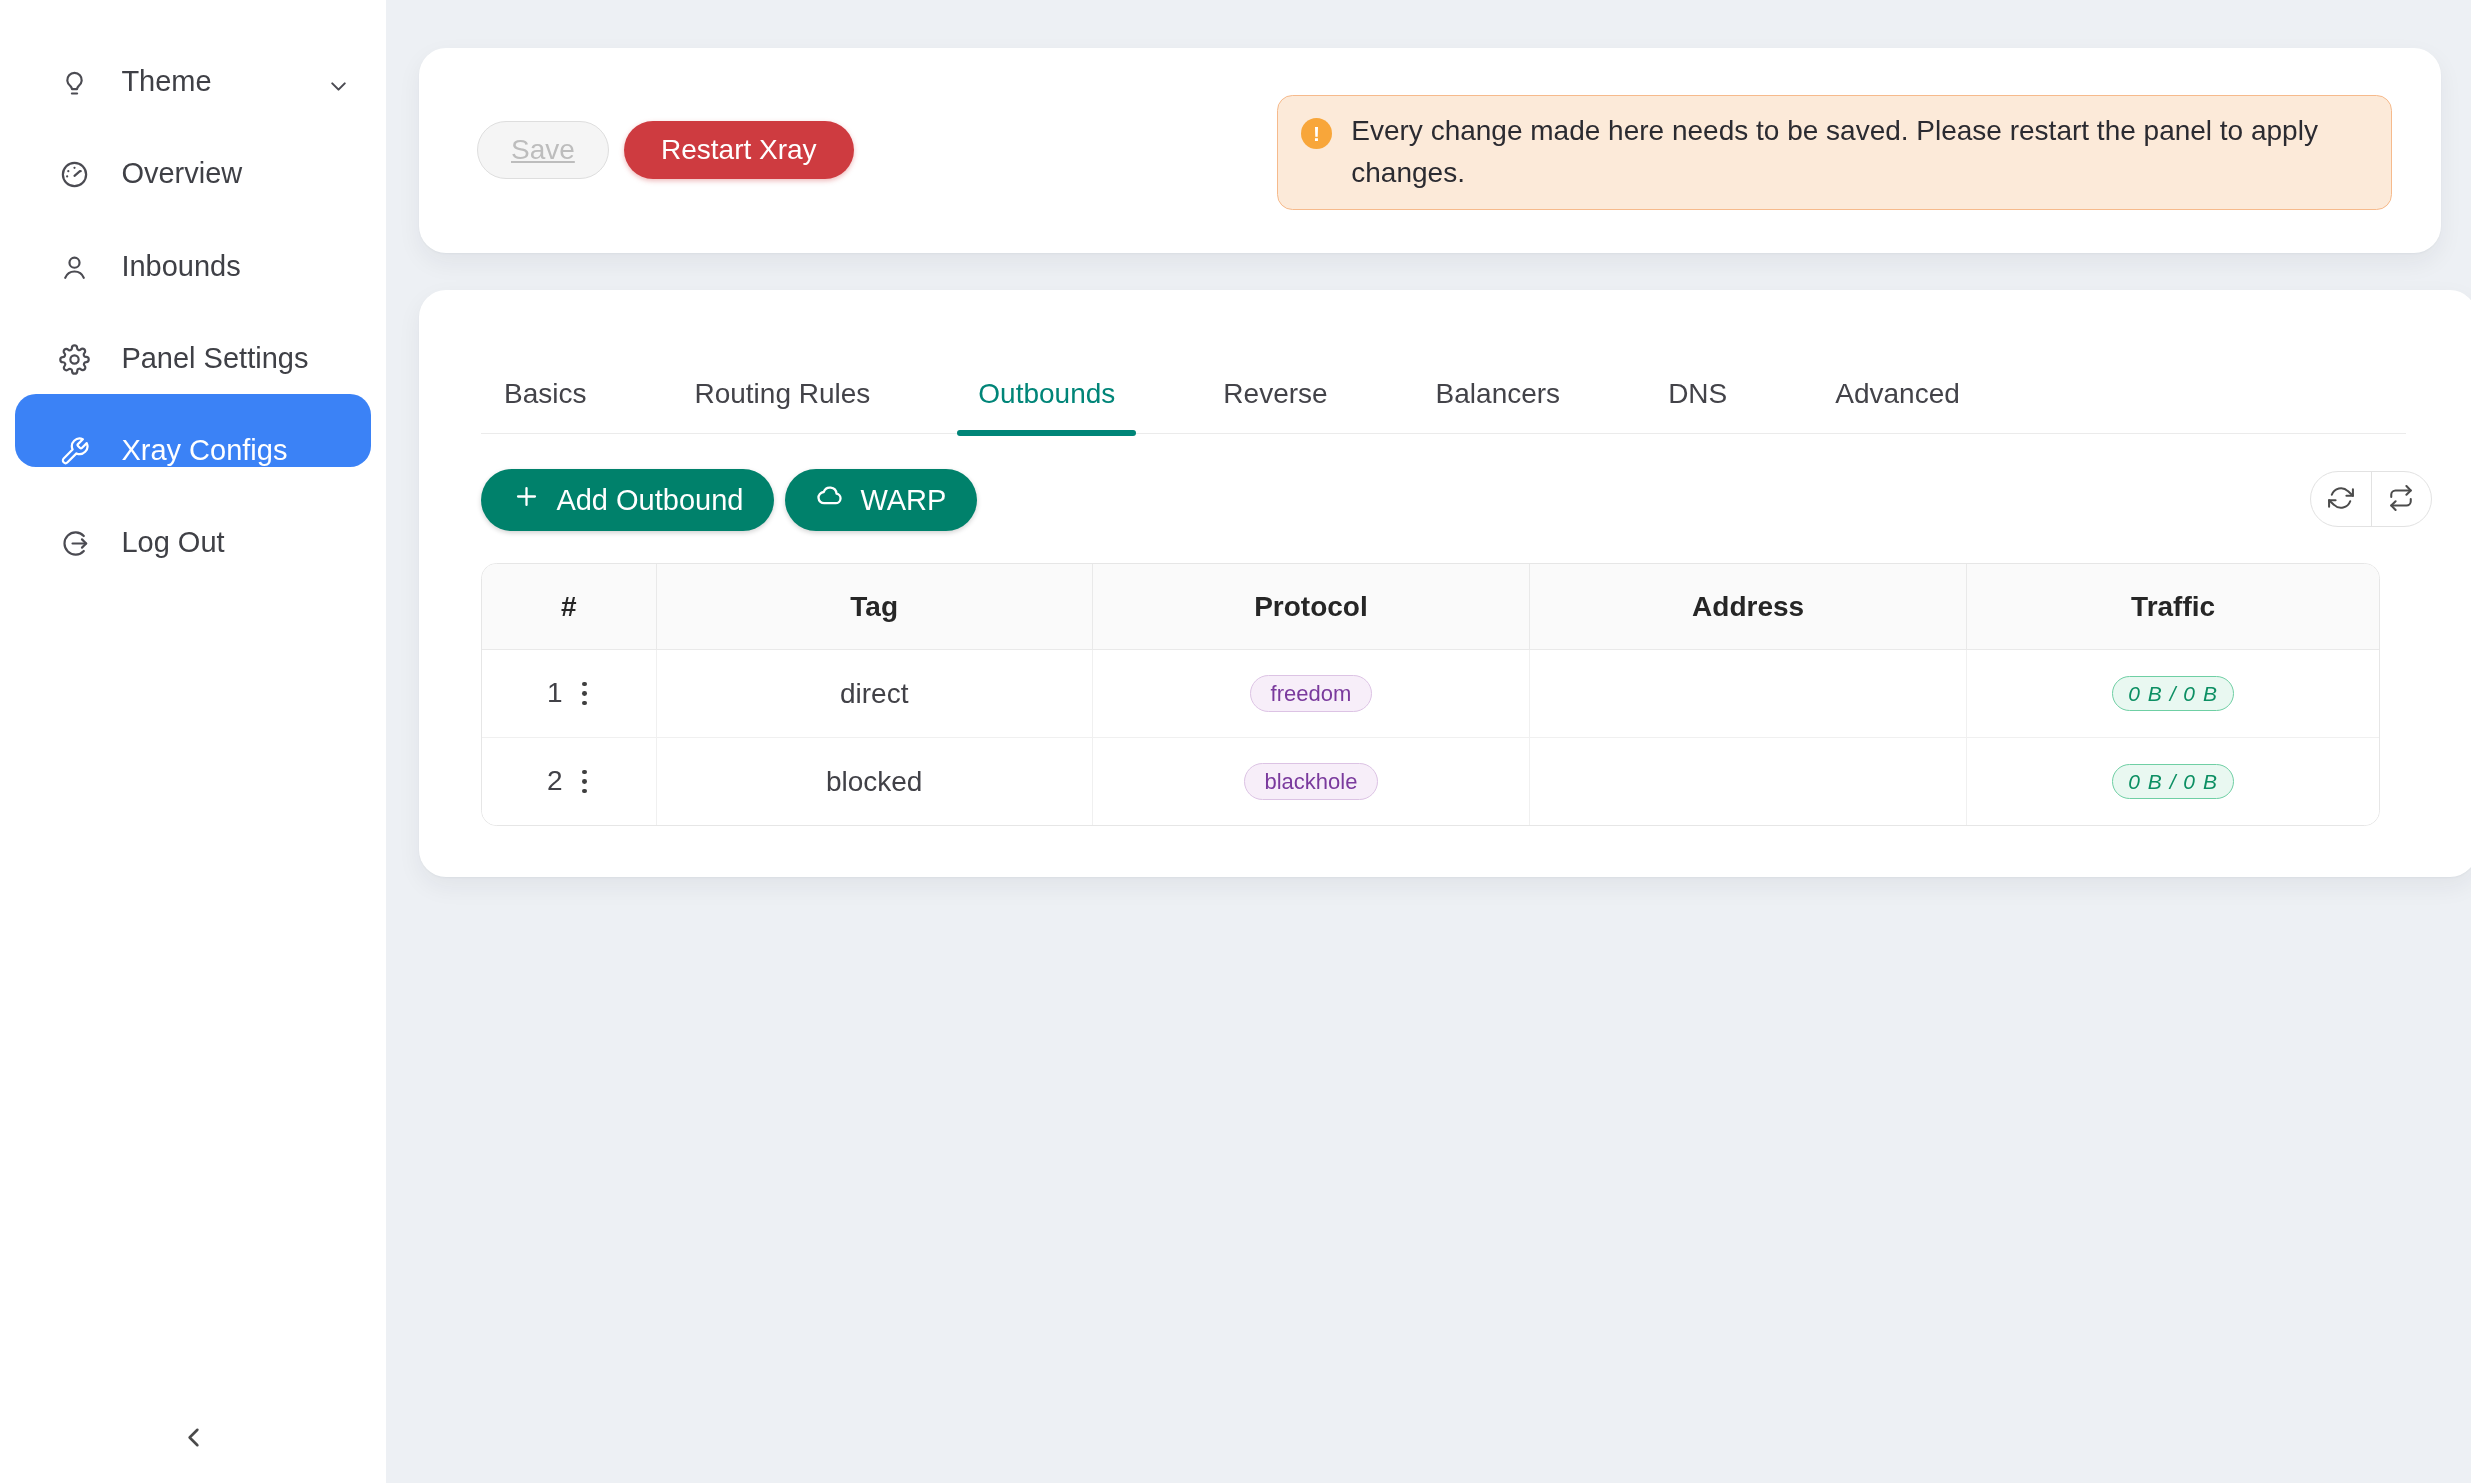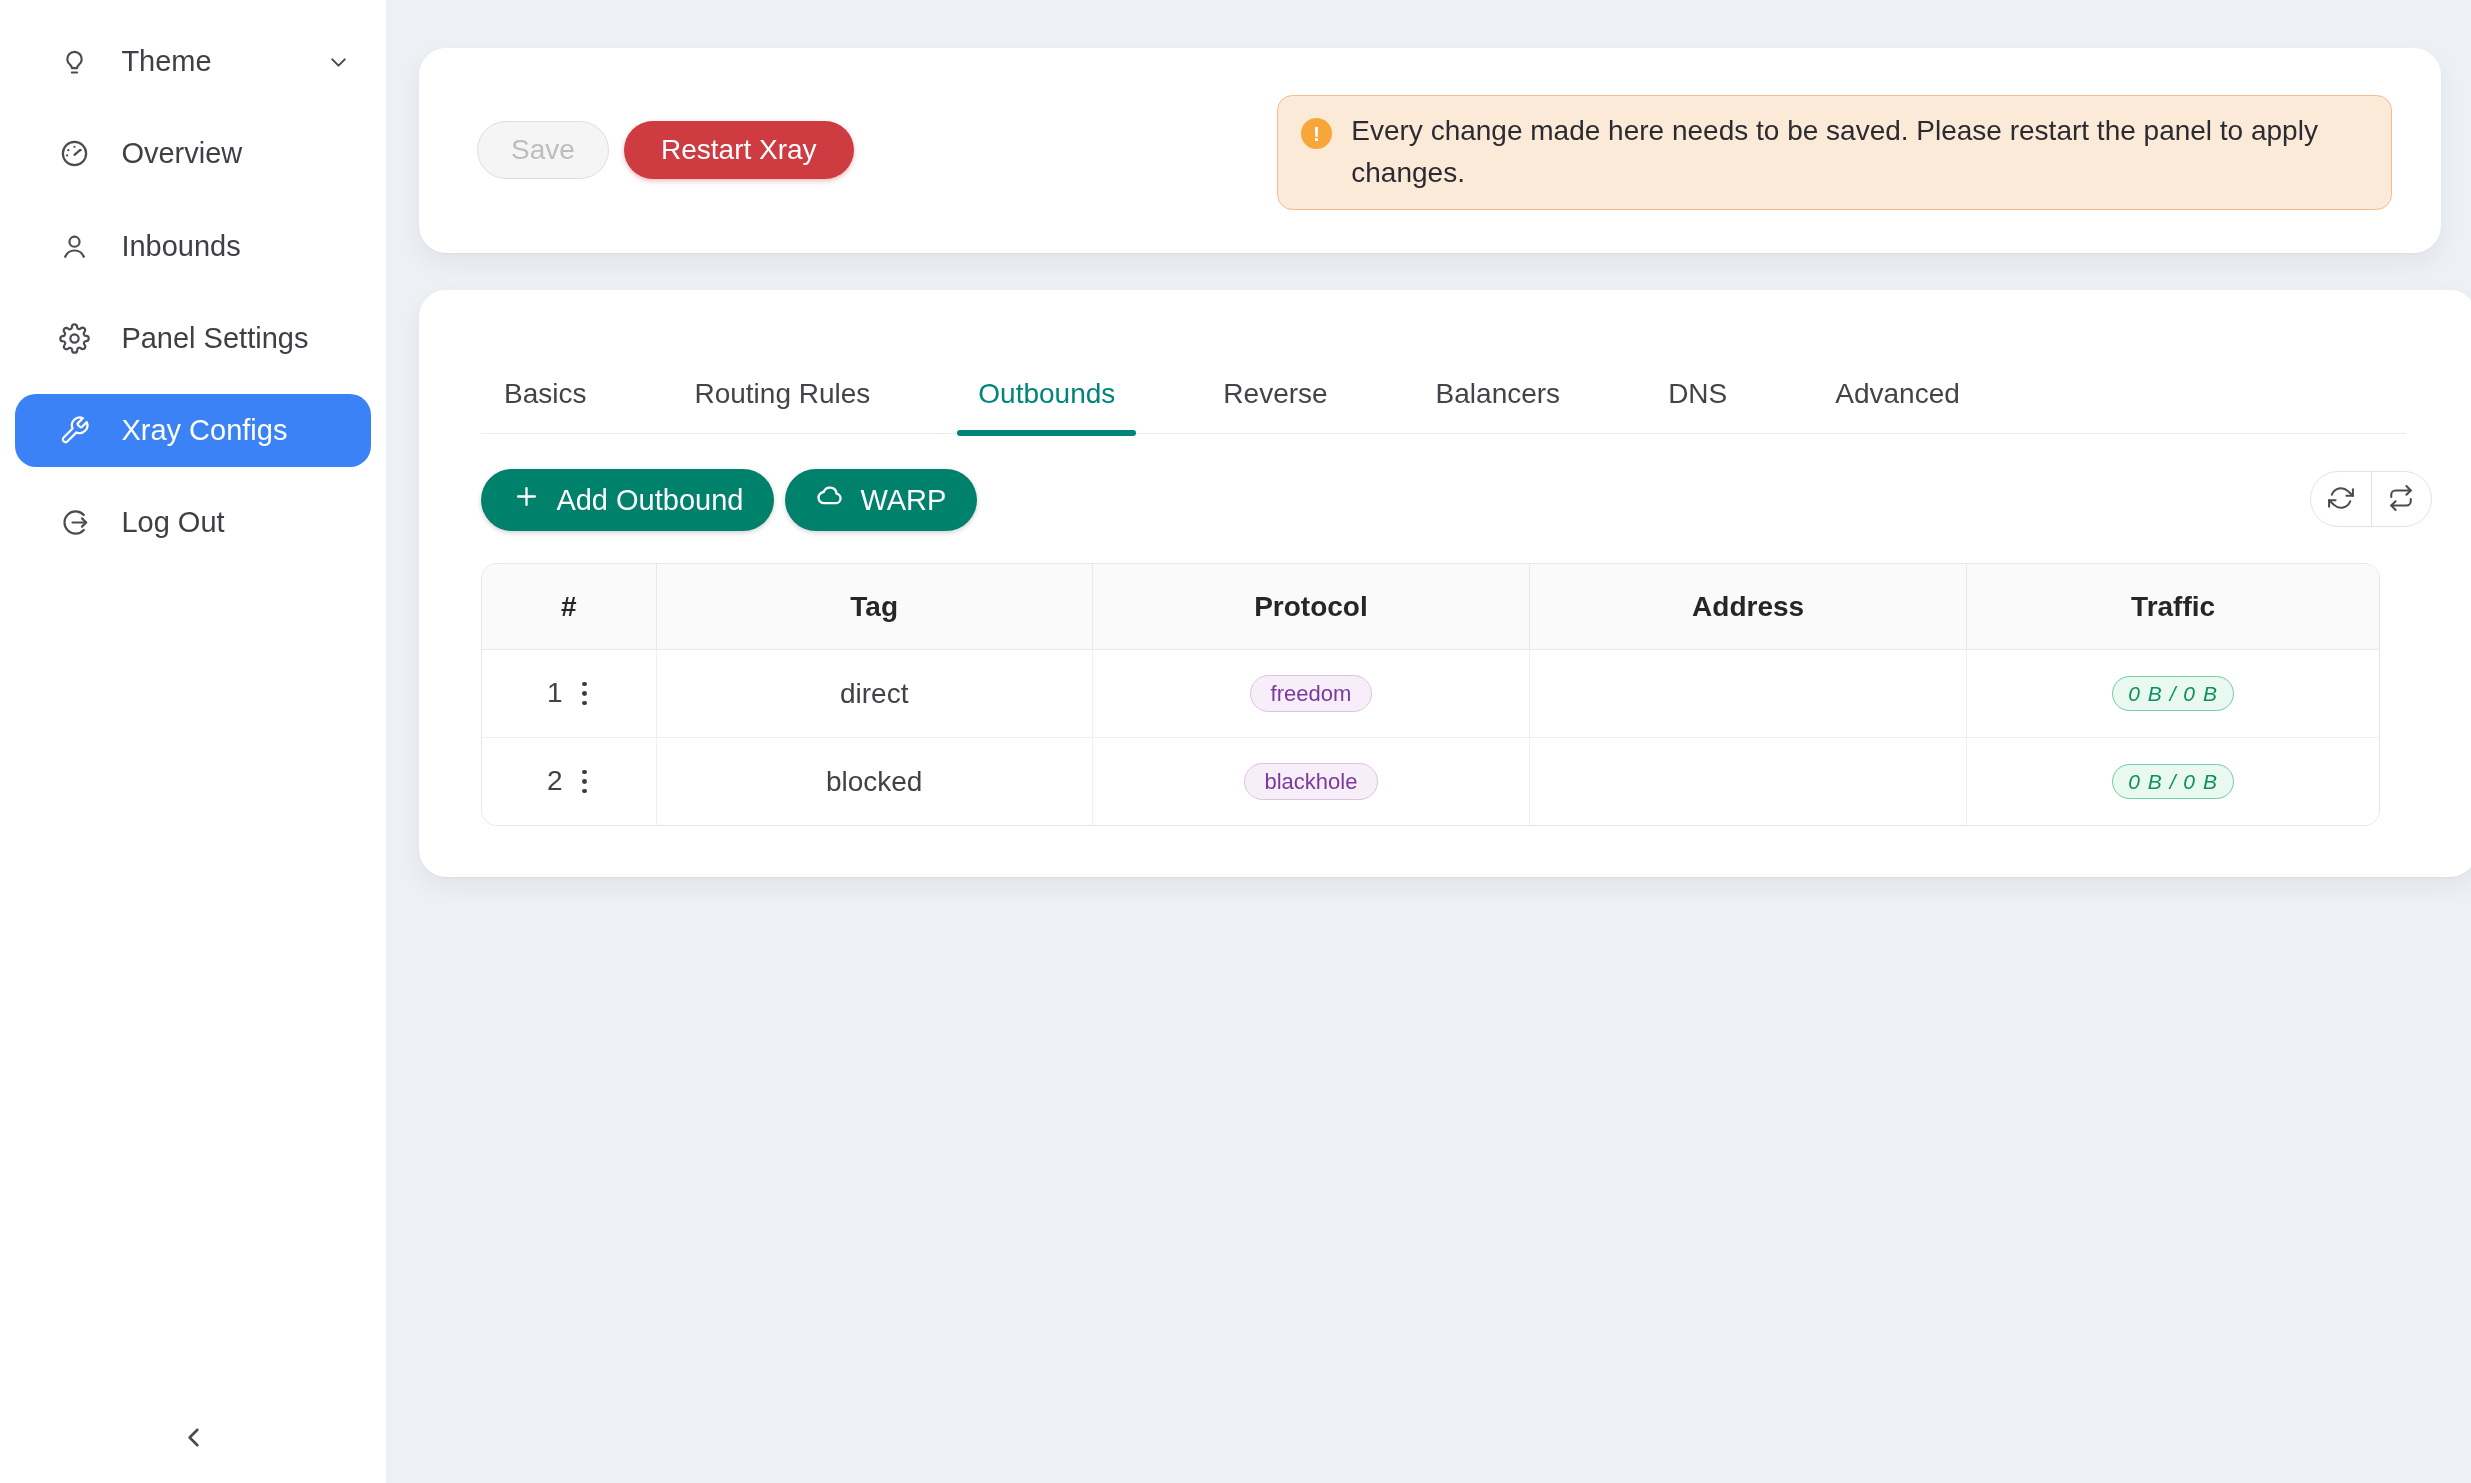--- a/index.html
+++ b/index.html
@@ -9,21 +9,21 @@
     font-family:"Liberation Sans", sans-serif;
     -webkit-font-smoothing:antialiased;
   }
   
   .sidebar{
     position:absolute;left:0;top:0;width:386px;height:1483px;
     background:#ffffff;z-index:2;
   }
   .menu{padding:25px 15.4px 0 15.4px;}
   .menu-item{
-    height:73px;margin-bottom:19.3px;display:flex;align-items:center;
+    height:73px;margin-bottom:19.3px;display:flex;align-items:flex-end;
     padding:0 19.3px 0 44px;border-radius:21px;cursor:pointer;
     color:#3f4046;font-size:29px;
   }
   .menu-item .mi-icon{width:31px;height:31px;display:flex;align-items:center;justify-content:center;flex:0 0 31px;}
   .menu-item .mi-icon svg{width:31px;height:31px;stroke:#4b4b52;stroke-width:1.7;fill:none;stroke-linecap:round;stroke-linejoin:round;}
   .menu-item .mi-label{margin-left:31px;white-space:nowrap;}
   .menu-item .mi-chevron{margin-left:auto;width:25px;height:25px;}
   .menu-item .mi-chevron svg{width:25px;height:25px;stroke:#4b4b52;stroke-width:2;fill:none;stroke-linecap:round;stroke-linejoin:round;}
   .menu-item.active{background:#3b82f6;color:#ffffff;}
   .menu-item.active .mi-icon svg{stroke:#ffffff;}
@@ -40,21 +40,21 @@
     position:absolute;background:#ffffff;border-radius:27px;
     box-shadow:0 1px 1.9px rgba(30,41,59,.04), 0 9.7px 25px rgba(30,41,59,.06);
   }
   .top-card{left:33px;top:48px;width:2022px;height:205px;}
   .main-card{left:33px;top:290px;width:2028px;height:587px;padding-left:30px;}
 
   
   .save-btn{
     position:absolute;left:58px;top:73px;height:58px;padding:0 33px;
     border-radius:29px;background:#f5f5f5;border:1px solid #dedede;
-    color:#bdbdbd;font-size:28px;font-family:inherit;cursor:not-allowed;
+    color:#bdbdbd;font-size:28px;font-family:inherit;cursor:not-allowed;text-decoration:underline;
   }
   .restart-btn{
     position:absolute;left:205px;top:73px;height:58px;padding:12px 37px;
     border-radius:29px;background:#ce3b40;border:none;
     color:#ffffff;font-size:28px;font-family:inherit;cursor:pointer;
     box-shadow:0 1.9px 4.8px rgba(206,59,64,.35);
   }
   
   .alert{
     position:absolute;left:858px;top:47px;width:1115px;height:115px;

